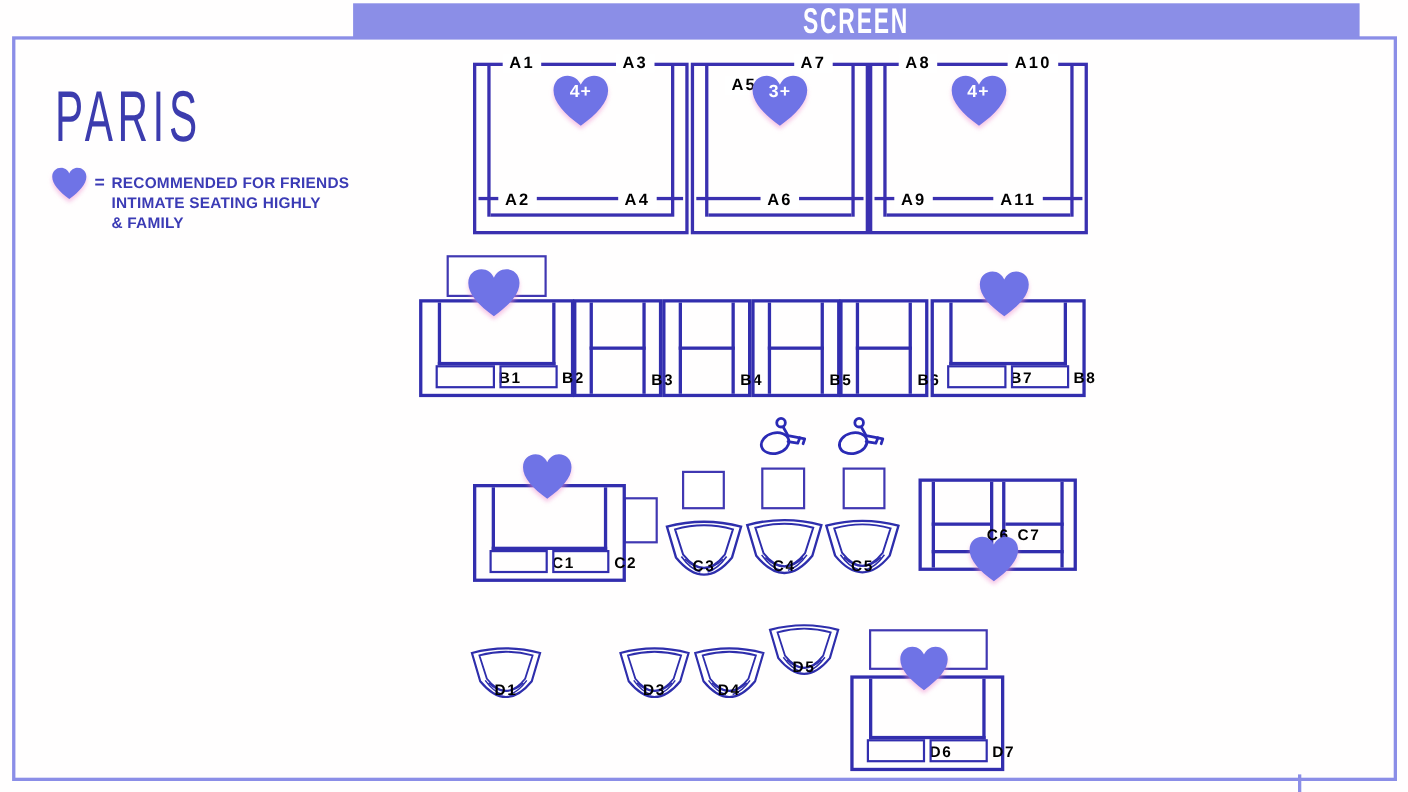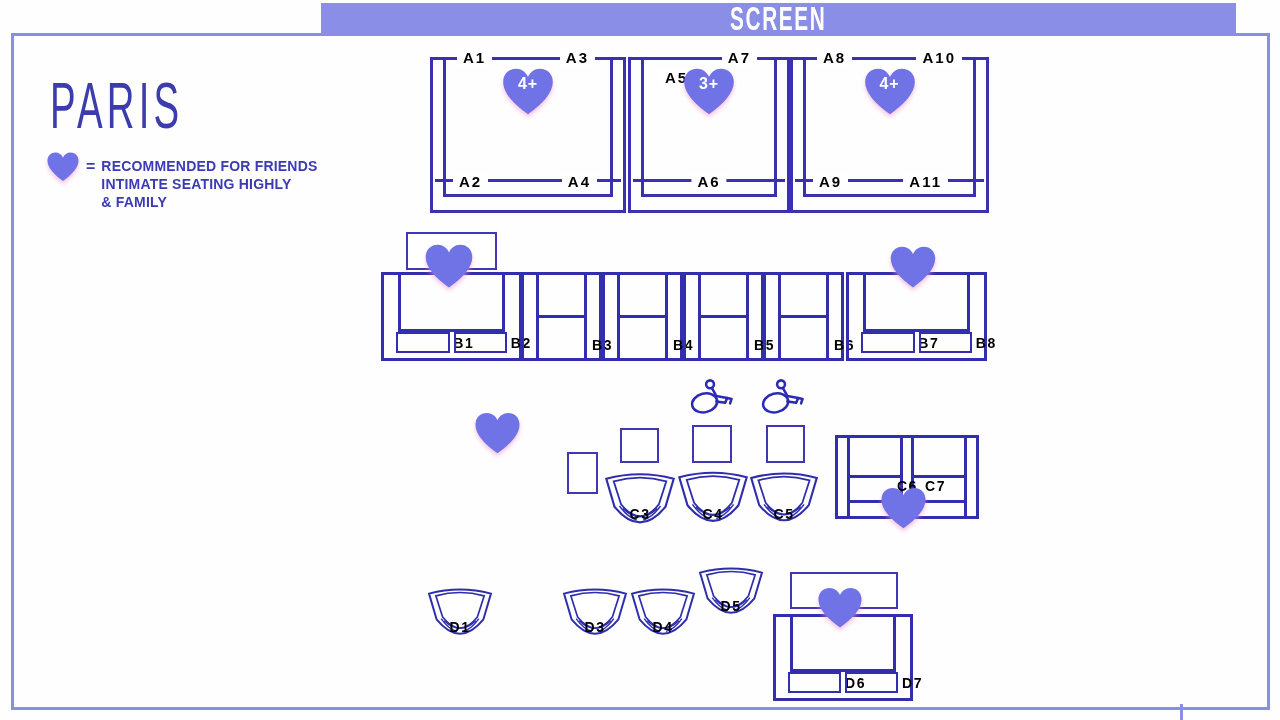--- a/index.html
+++ b/index.html
@@ -216,20 +216,31 @@
         <span class="clbl">B8</span>
       </div>
     </div>
   </div>
   <div class="heart" style="left:889px;top:246px;width:48px;height:43px;">
     <svg viewBox="0 0 64 58">
         <path d="M32 56C14 43 2 30 2 17 2 7 9 1 17.5 1 24 1 29.5 5 32 11 34.5 5 40 1 46.5 1 55 1 62 7 62 17 62 30 50 43 32 56Z"></path>
       </svg>
   </div>
 
+  <div class="loveseat" style="left:430px;top:440px;width:133px;height:83px;">
+    <i class="shelf" style="position:absolute;"></i>
+    <div class="cushions">
+      <div class="cushion">
+        <span class="clbl">C1</span>
+      </div>
+      <div class="cushion">
+        <span class="clbl">C2</span>
+      </div>
+    </div>
+  </div>
   <div class="heart" style="left:474px;top:412px;width:47px;height:43px;">
     <svg viewBox="0 0 64 58">
         <path d="M32 56C14 43 2 30 2 17 2 7 9 1 17.5 1 24 1 29.5 5 32 11 34.5 5 40 1 46.5 1 55 1 62 7 62 17 62 30 50 43 32 56Z"></path>
       </svg>
   </div>
   <div class="table" style="left:567px;top:452px;width:27px;height:38px;"></div>
 
   <div class="table" style="left:620px;top:428px;width:35px;height:31px;"></div>
   <div class="table" style="left:692px;top:425px;width:36px;height:34px;"></div>
   <div class="table" style="left:766px;top:425px;width:35px;height:34px;"></div>

